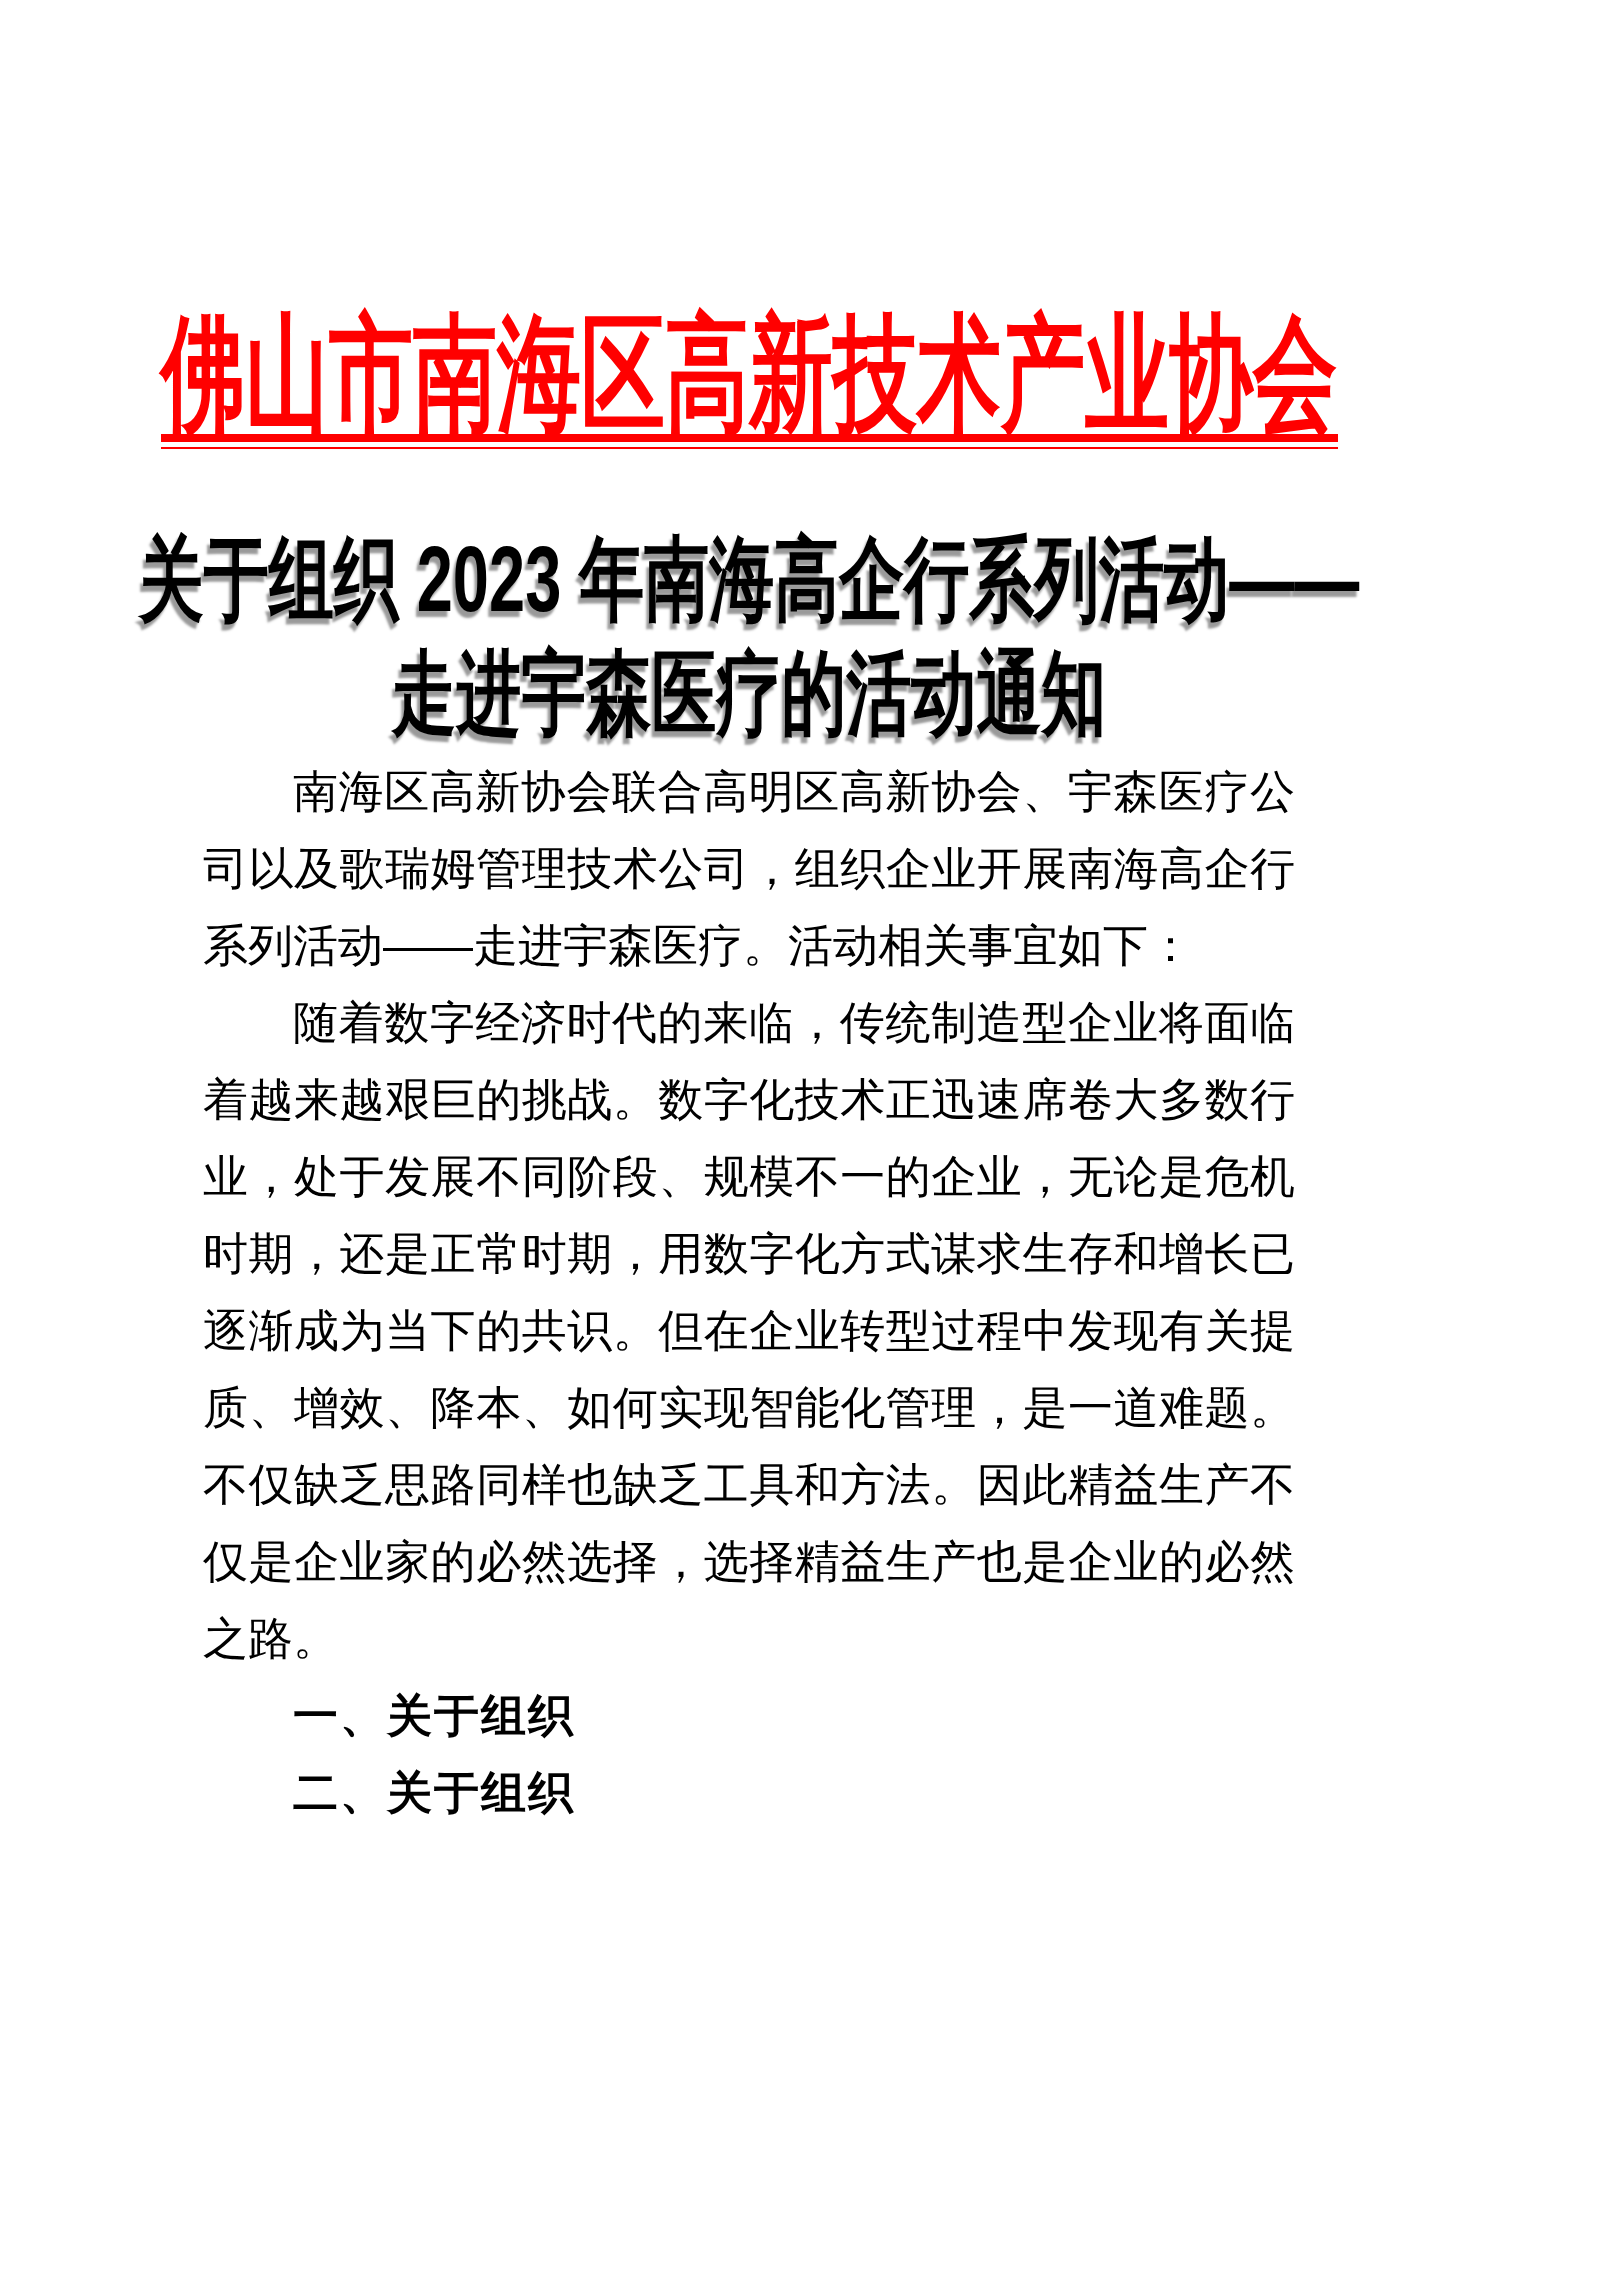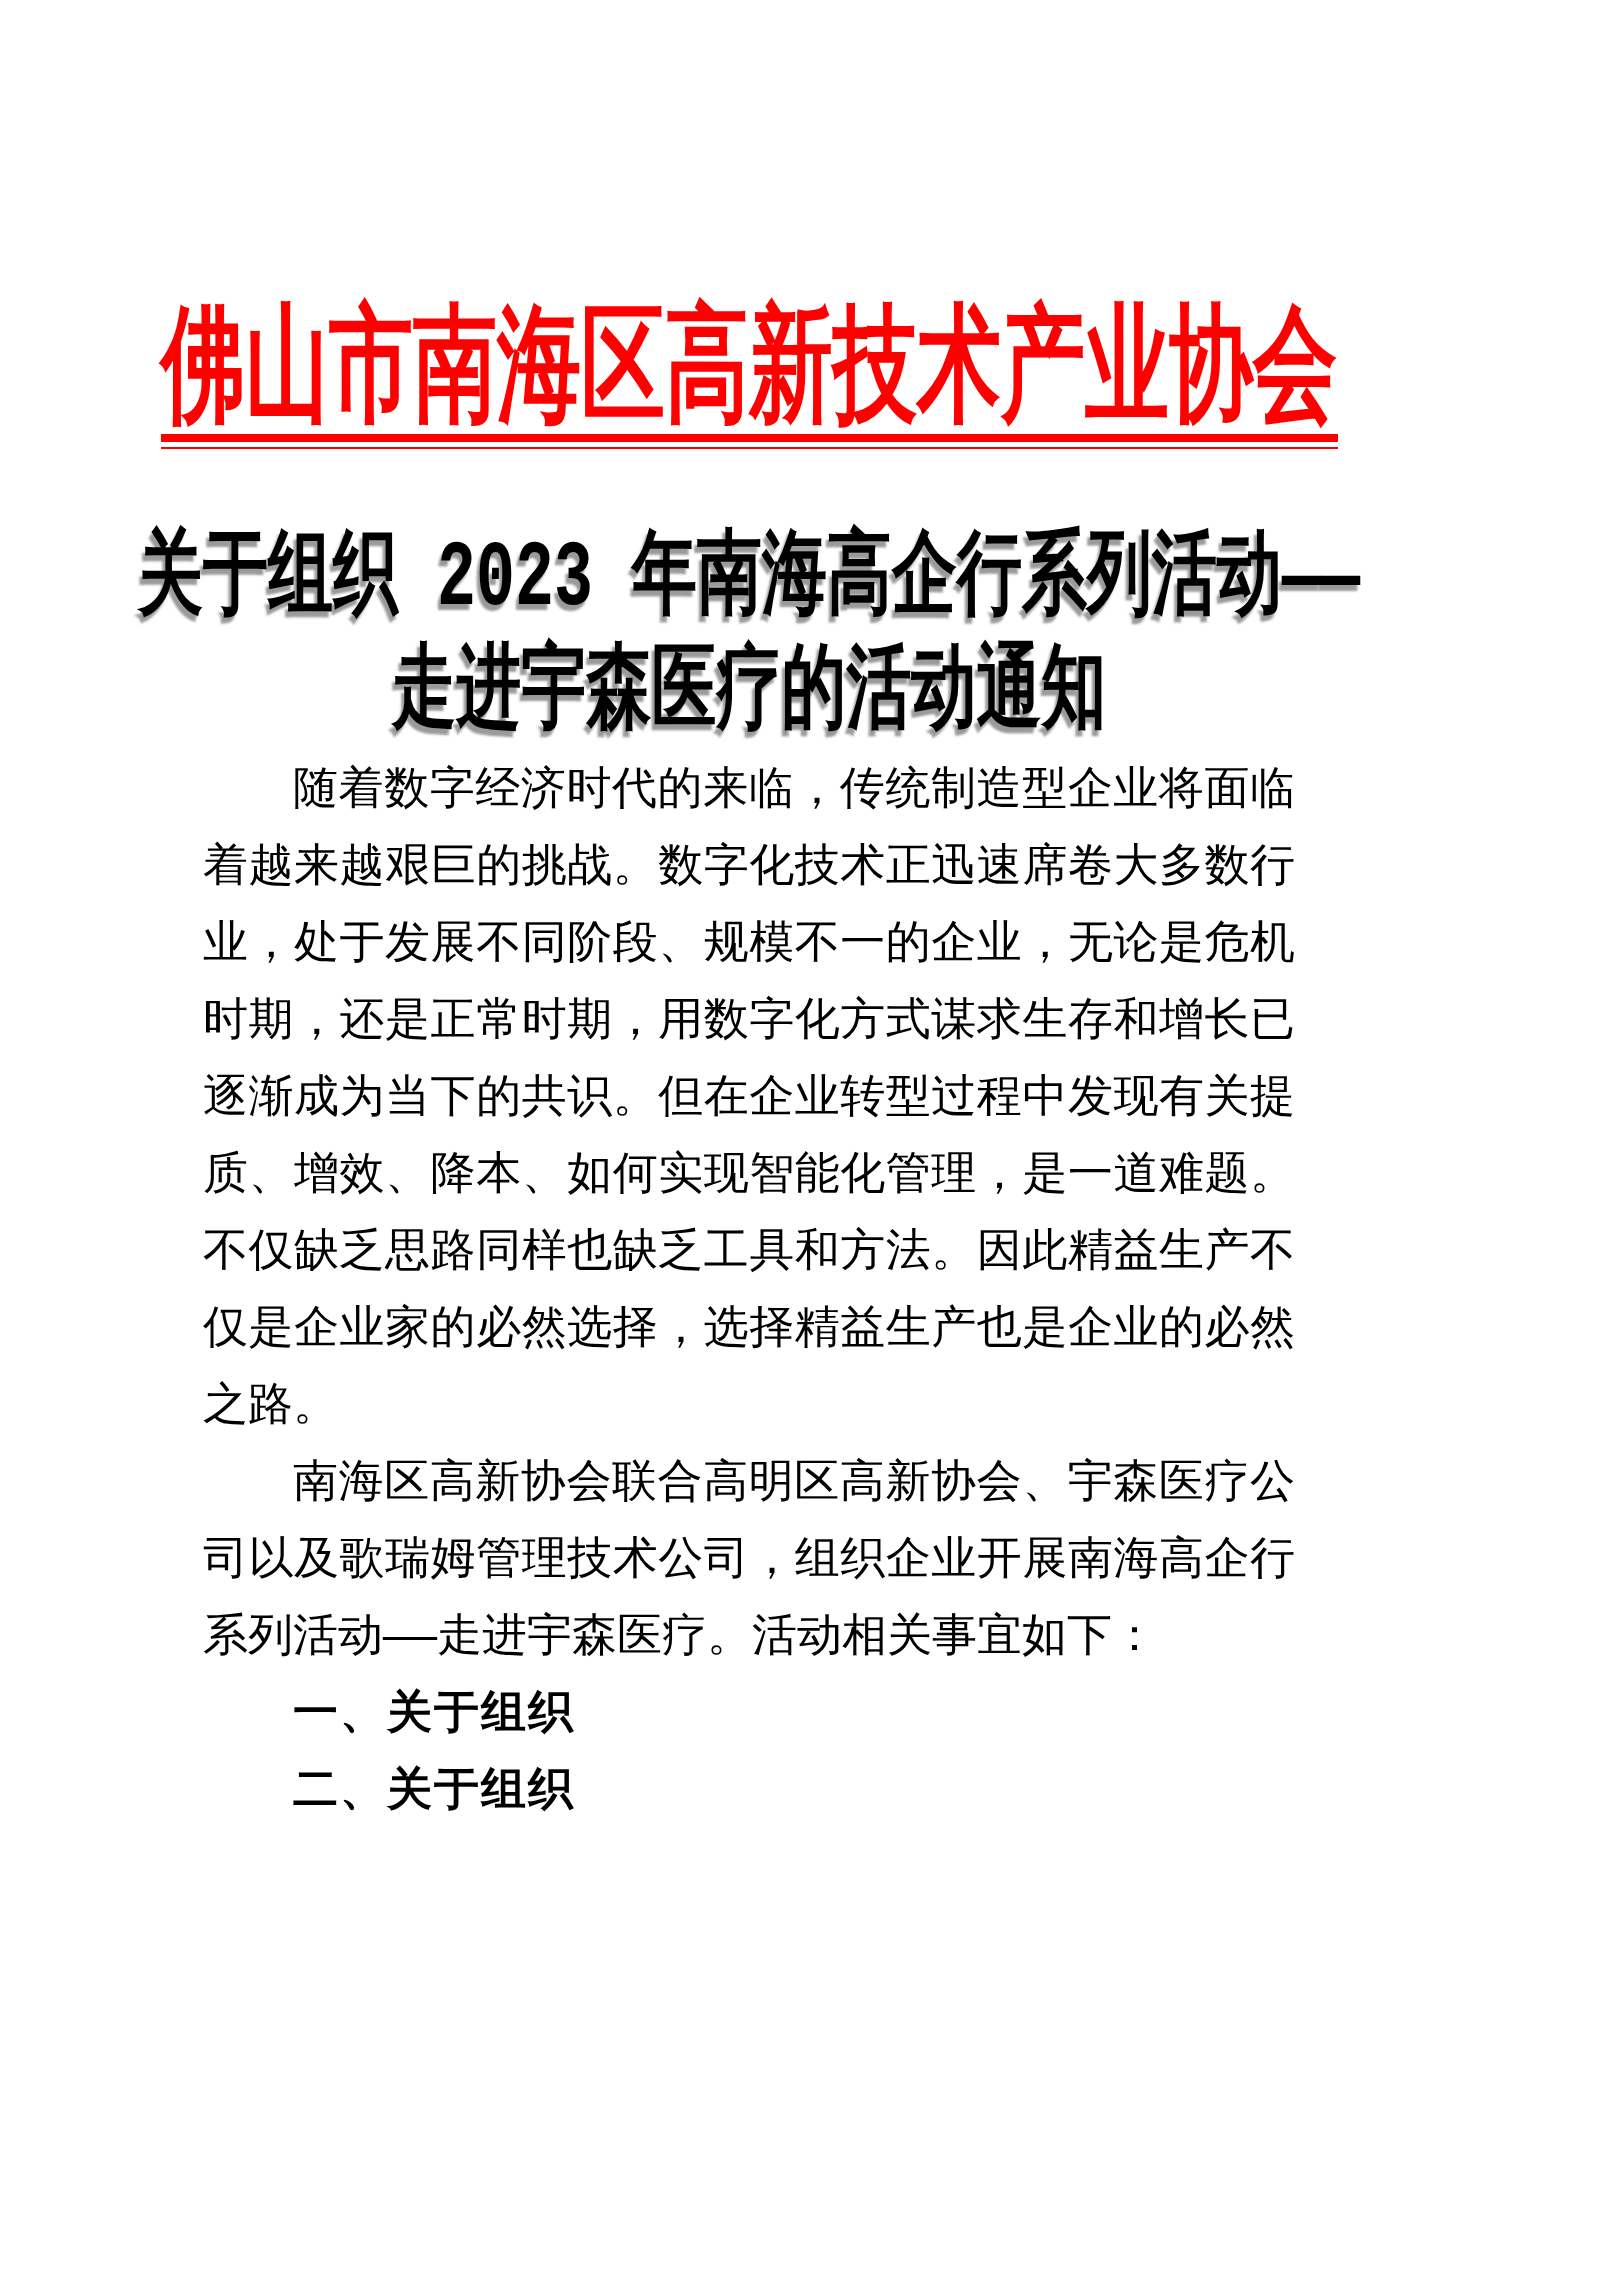--- a/index.html
+++ b/index.html
@@ -2,21 +2,21 @@
 <html><head>
 <meta charset="utf-8">
 <style>
   html, body { margin: 0; padding: 0; background: #ffffff; }
   .page {
     position: relative;
     width: 1498px;
     height: 2293px;
     background: #ffffff;
     overflow: hidden;
-    font-family: Liberation Mono, monospace;
+    font-family: Liberation Sans, sans-serif;
     color: #000000;
   }
   
   .org-wrap {
     margin-top: 294px;
     height: 144px;
     display: flex;
     align-items: flex-end;
     justify-content: center;
   }
@@ -83,20 +83,20 @@
     </div>
     <div class="rule"></div>
   </header>
 
   <h1 class="doc-title">
     <span class="t-line">关于组织 2023 年南海高企行系列活动——</span>
     <span class="t-line">走进宇森医疗的活动通知</span>
   </h1>
 
   <main class="body-text">
+    <p class="para">南海区高新协会联合高明区高新协会、宇森医疗公司以及歌瑞姆管理技术公司，组织企业开展南海高企行系列活动——走进宇森医疗。活动相关事宜如下：</p>
     <p class="para">随着数字经济时代的来临，传统制造型企业将面临着越来越艰巨的挑战。数字化技术正迅速席卷大多数行业，处于发展不同阶段、规模不一的企业，无论是危机时期，还是正常时期，用数字化方式谋求生存和增长已逐渐成为当下的共识。但在企业转型过程中发现有关提质、增效、降本、如何实现智能化管理，是一道难题。不仅缺乏思路同样也缺乏工具和方法。因此精益生产不仅是企业家的必然选择，选择精益生产也是企业的必然之路。</p>
-    <p class="para">南海区高新协会联合高明区高新协会、宇森医疗公司以及歌瑞姆管理技术公司，组织企业开展南海高企行系列活动——走进宇森医疗。活动相关事宜如下：</p>
     <p class="heading">一、关于组织</p>
     <p class="heading">二、关于组织</p>
   </main>
 
 </div>
 
 
 </body></html>

